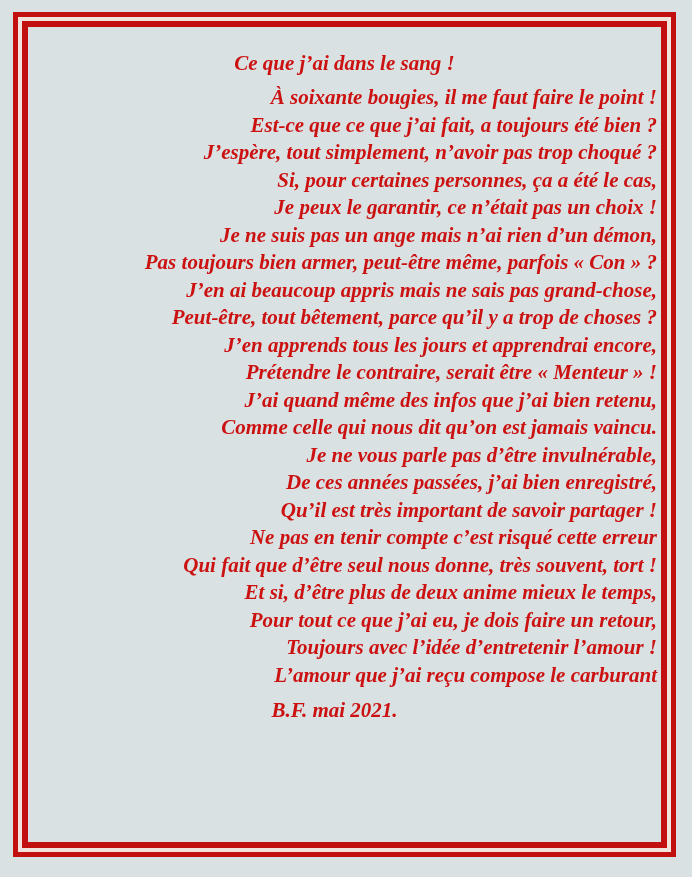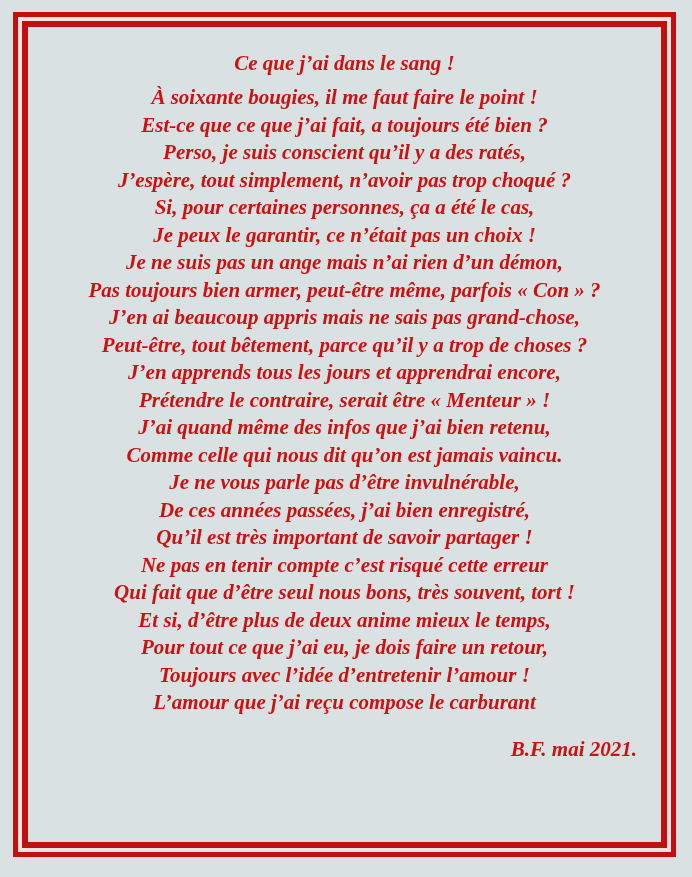--- a/index.html
+++ b/index.html
@@ -43,56 +43,55 @@
     margin: 0 0 7px 0;
     font-size: 21px;
     line-height: 28px;
     font-weight: bold;
     font-style: italic;
   }
   .line {
     font-size: 21px;
     line-height: 27.5px;
     white-space: nowrap;
+    text-align: right;
   }
   .signature {
-    margin-top: 18px;
+    margin-top: 7px;
     padding-right: 20px;
-    text-align: right;
     font-size: 21px;
     line-height: 28px;
     white-space: nowrap;
   }
 </style>
 </head>
 <body>
 
 <div class="frame-outer">
   <div class="frame-inner">
     <div class="content">
       <h1 class="title">Ce que j’ai dans le sang !</h1>
       <div class="line">À soixante bougies, il me faut faire le point !</div>
       <div class="line">Est-ce que ce que j’ai fait, a toujours été bien ?</div>
-      <div class="line">Perso, je suis conscient qu’il y a des ratés,</div>
       <div class="line">J’espère, tout simplement, n’avoir pas trop choqué ?</div>
       <div class="line">Si, pour certaines personnes, ça a été le cas,</div>
       <div class="line">Je peux le garantir, ce n’était pas un choix !</div>
       <div class="line">Je ne suis pas un ange mais n’ai rien d’un démon,</div>
       <div class="line">Pas toujours bien armer, peut-être même, parfois « Con » ?</div>
       <div class="line">J’en ai beaucoup appris mais ne sais pas grand-chose,</div>
       <div class="line">Peut-être, tout bêtement, parce qu’il y a trop de choses ?</div>
       <div class="line">J’en apprends tous les jours et apprendrai encore,</div>
       <div class="line">Prétendre le contraire, serait être « Menteur » !</div>
       <div class="line">J’ai quand même des infos que j’ai bien retenu,</div>
       <div class="line">Comme celle qui nous dit qu’on est jamais vaincu.</div>
       <div class="line">Je ne vous parle pas d’être invulnérable,</div>
       <div class="line">De ces années passées, j’ai bien enregistré,</div>
       <div class="line">Qu’il est très important de savoir partager !</div>
       <div class="line">Ne pas en tenir compte c’est risqué cette erreur</div>
-      <div class="line">Qui fait que d’être seul nous bons, très souvent, tort !</div>
+      <div class="line">Qui fait que d’être seul nous donne, très souvent, tort !</div>
       <div class="line">Et si, d’être plus de deux anime mieux le temps,</div>
       <div class="line">Pour tout ce que j’ai eu, je dois faire un retour,</div>
       <div class="line">Toujours avec l’idée d’entretenir l’amour !</div>
       <div class="line">L’amour que j’ai reçu compose le carburant</div>
       <div class="signature">B.F. mai 2021.</div>
     </div>
   </div>
 </div>
 
 </body></html>

